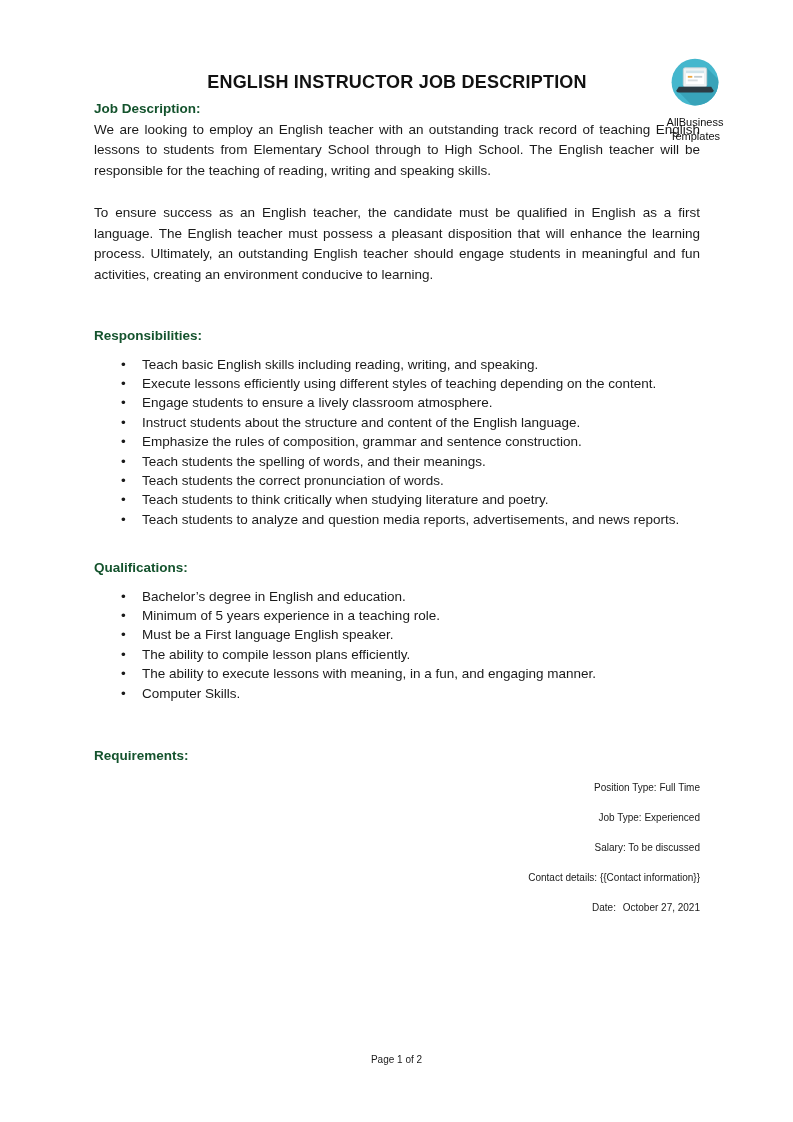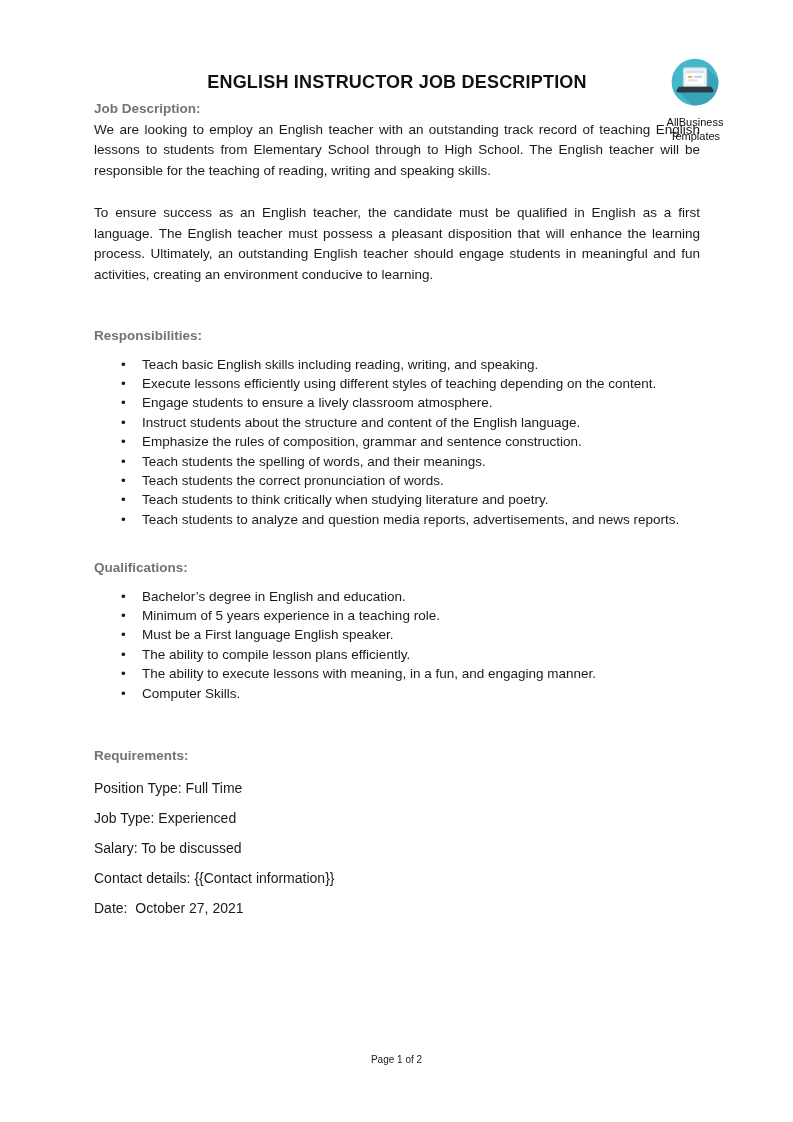--- a/index.html
+++ b/index.html
@@ -13,21 +13,21 @@
   }
   .content{position:absolute;left:94px;width:606px;top:0;}
   .doc-title{
     margin:0;padding-top:71px;
     font-size:18px;font-weight:700;
     text-align:center;color:#121212;
     letter-spacing:.2px;line-height:22px;
   }
   .section-heading{
     margin:0;font-size:13.5px;font-weight:700;
-    line-height:18.5px;color:#737373;
+    line-height:18.5px;color:#14532d;
   }
   .h-jobdesc{margin-top:7px;}
   .h-resp{margin-top:42px;}
   .h-qual{margin-top:30px;}
   .h-req{margin-top:44px;}
   .para{
     margin:0;font-size:13.5px;line-height:20.5px;
     text-align:justify;color:#1a1a1a;
   }
   .p1{margin-top:1px;}
@@ -37,21 +37,21 @@
     list-style:none;
   }
   .bullets li{
     position:relative;font-size:13.5px;line-height:19.4px;color:#1a1a1a;
   }
   .bullets li::before{
     content:"\2022";position:absolute;left:-21px;top:0;
     font-size:13.5px;color:#1a1a1a;
   }
   .fields{margin-top:13px;}
-  .field{margin:0 0 11.5px 0;font-size:14px;line-height:18.5px;}
+  .field{margin:0 0 11.5px 0;font-size:10px;line-height:18.5px;text-align:right;}
   .field-date .field-value{margin-left:4px;}
   .footer{
     position:absolute;left:0;top:1054px;width:100%;
     text-align:center;font-size:10px;color:#1a1a1a;
   }
   .logo{
     position:absolute;left:661px;top:57px;width:68px;
     text-align:center;
   }
   .logo-text{

